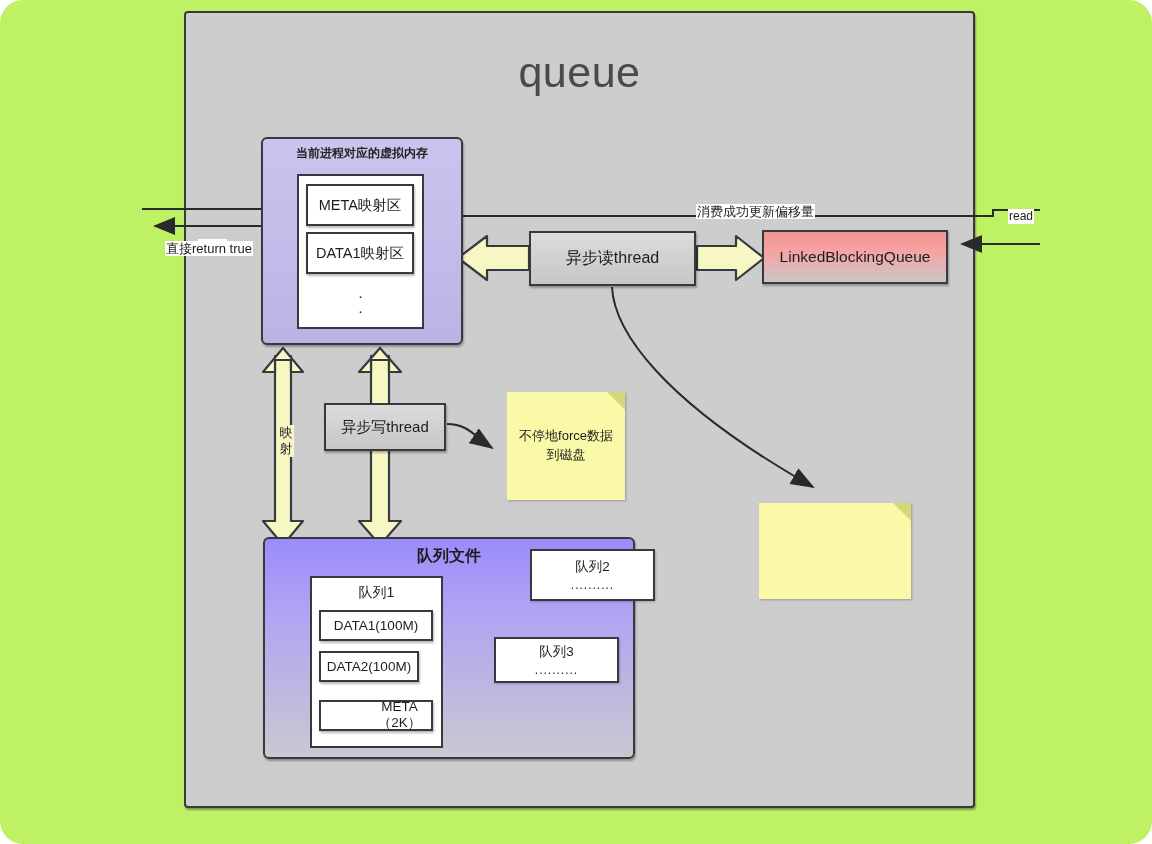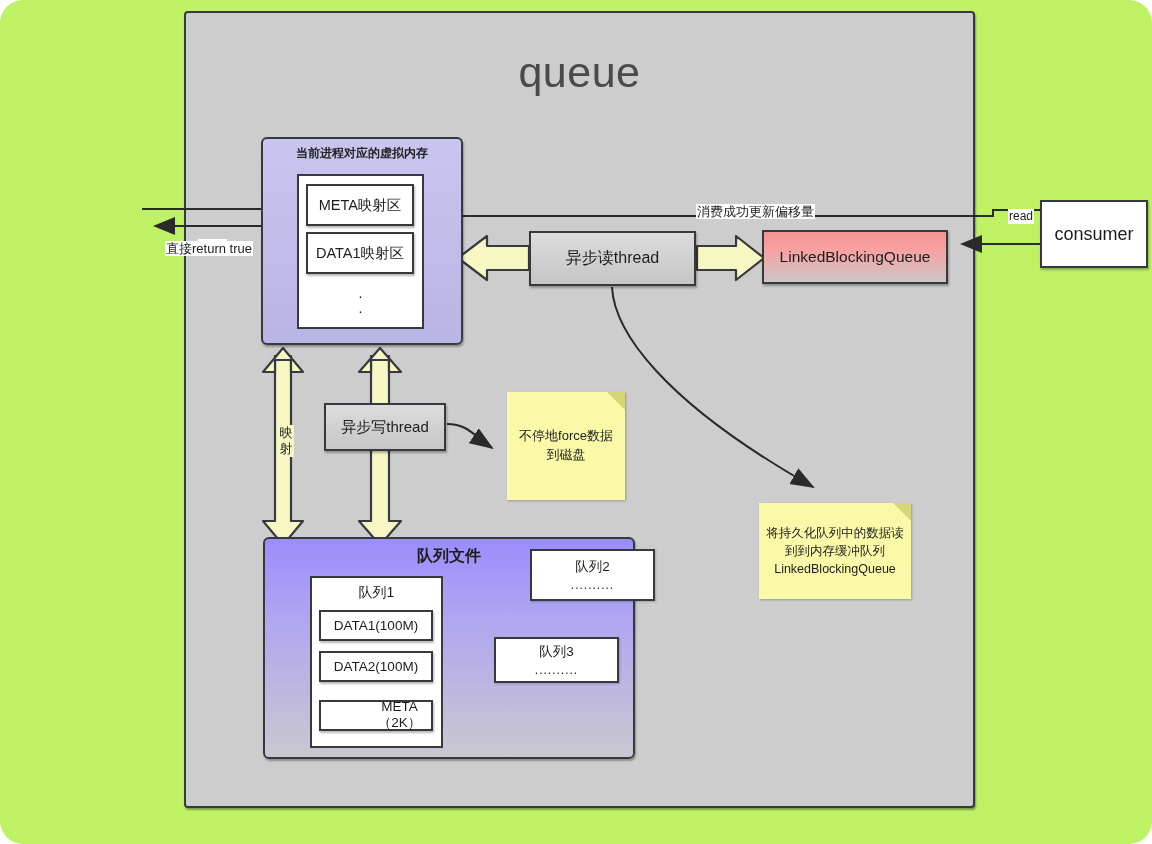--- a/index.html
+++ b/index.html
@@ -66,21 +66,21 @@
     background:linear-gradient(180deg,#9b8cfc 0%,#b0a5f2 35%,#c9c8d0 100%);
     border:2.2px solid #36393d;box-shadow:1px 2px 2px rgba(0,0,0,.3);}
   #qfile-title{left:263px;top:544px;width:372px;height:24px;
     display:flex;align-items:center;justify-content:center;
     font-size:16px;color:#1d1d1d;font-weight:bold;}
   #q1{left:310px;top:576px;width:133px;height:172px;
     background:#fff;border:2.2px solid #36393d;}
   #q1-title{left:310px;top:583px;width:133px;height:20px;
     display:flex;align-items:center;justify-content:center;font-size:14px;color:#1d1d1d;}
   #q1-d1{left:319px;top:610px;width:114px;height:31px;font-size:13.5px;}
-  #q1-d2{left:319px;top:651px;width:114px;height:31px;font-size:13.5px;text-align:center;}
+  #q1-d2{left:319px;top:651px;width:100px;height:31px;font-size:13.5px;text-align:center;}
   #q1-meta{left:319px;top:700px;width:114px;height:31px;font-size:13.5px;padding-left:47px;}
   .qsmall{background:#fff;border:2.2px solid #36393d;
      display:flex;flex-direction:column;align-items:center;justify-content:center;
      color:#1d1d1d;box-shadow:1px 1px 2px rgba(0,0,0,.2);}
   #q2{left:494px;top:549px;width:125px;height:52px;margin-left:36px;}
   #q3{left:494px;top:637px;width:125px;height:46px;}
   .qs-name{font-size:13.5px;}
   .qs-dots{font-size:12px;letter-spacing:1px;margin-top:2px;}
 
   
@@ -139,21 +139,20 @@
     <path d="M283,348 L303,372 L291,372 L291,360 L275,360 L275,372 L263,372 z" fill="#f7f7c4" stroke="#36393d" stroke-width="2.2" stroke-linejoin="round"></path>
 
     <path d="M371,356 L389,356 L389,521 L401,521 L380,545 L359,521 L371,521 z" fill="#f7f7c4" stroke="#36393d" stroke-width="2.2" stroke-linejoin="round"></path>
     <path d="M380,348 L401,372 L389,372 L389,360 L371,360 L371,372 L359,372 z" fill="#f7f7c4" stroke="#36393d" stroke-width="2.2" stroke-linejoin="round"></path>
 
     <path d="M447,424 C468,424 474,436 492,448" stroke="#2a2a2a" stroke-width="2" fill="none" marker-end="url(#arrthin)"></path>
 
     <path d="M612,287 C614,330 660,400 813,487" stroke="#2a2a2a" stroke-width="2" fill="none" marker-end="url(#arrthin)"></path>
   </svg>
 
-  <div class="abs wbox" id="consumer">consumer</div>
 
   <div class="abs" id="vmem"></div>
   <div class="abs" id="vmem-title">当前进程对应的虚拟内存</div>
   <div class="abs" id="vmem-inner"></div>
   <div class="abs wbox" id="meta-map">META映射区</div>
   <div class="abs wbox" id="data1-map">DATA1映射区</div>
   <div class="abs" id="vdots">
     <span>·</span>
     <span>·</span>
   </div>
@@ -179,21 +178,20 @@
     <span class="qs-name">队列3</span>
     <span class="qs-dots">..........</span>
   </div>
 
   <div class="abs note" id="note-force">
     <span class="fold"></span>
     <span>不停地force数据到磁盘</span>
   </div>
   <div class="abs note" id="note-read">
     <span class="fold"></span>
-    <span>将持久化队列中的数据读到到内存缓冲队列LinkedBlockingQueue</span>
   </div>
 
   <div class="abs elabel" id="lbl-write">write</div>
   <div class="abs elabel" id="lbl-return">直接return true</div>
   <div class="abs elabel" id="lbl-offset">消费成功更新偏移量</div>
   <div class="abs elabel" id="lbl-read">read</div>
   <div class="abs" id="lbl-mapping">映射</div>
 
 </div>
 

